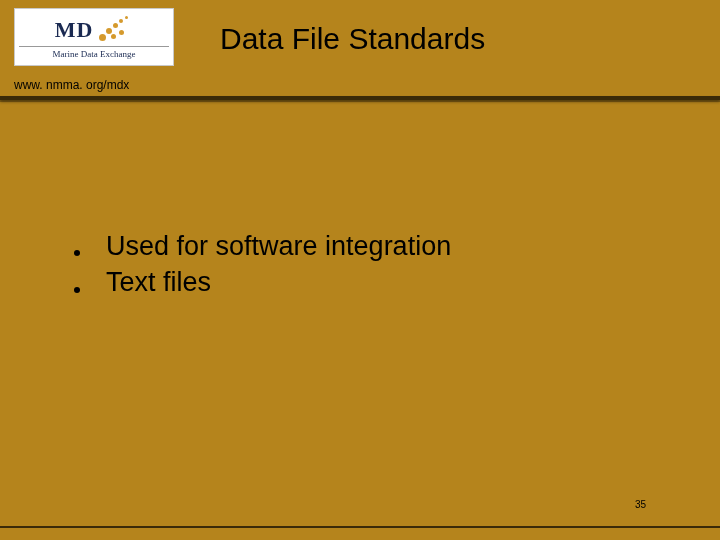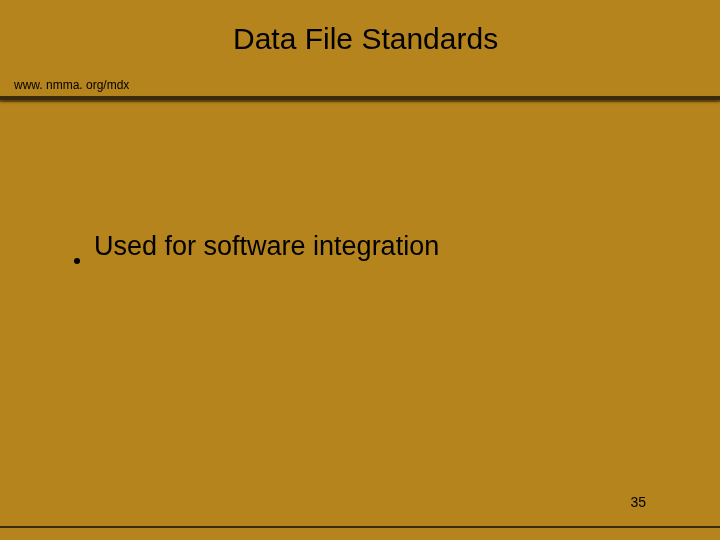--- a/index.html
+++ b/index.html
@@ -59,21 +59,21 @@
     color: #1a2a52;
     border-top: 1px solid #999;
     padding-top: 2px;
     margin-top: 2px;
     width: 100%;
     text-align: center;
     font-family: Georgia, 'Times New Roman', serif;
   }
   .title {
     position: absolute;
-    left: 233px;
+    left: 220px;
     top: 22px;
     font-size: 30px;
     color: #000;
   }
   .url {
     position: absolute;
     left: 14px;
     top: 78px;
     font-size: 12px;
     font-weight: normal;
@@ -99,63 +99,82 @@
   .body-list {
     position: absolute;
     left: 74px;
     top: 228px;
     font-size: 27px;
     color: #000;
     line-height: 1.35;
   }
   .body-list .row {
     display: flex;
-    align-items: flex-end;
-    gap: 14px;
+    align-items: center;
+    gap: 26px;
   }
   .body-list .bullet {
     width: 6px;
     height: 6px;
     background: #000;
     border-radius: 50%;
     margin-top: 14px;
     flex: 0 0 auto;
   }
   .page-num {
     position: absolute;
     right: 74px;
     bottom: 30px;
-    font-size: 14px;
+    font-size: 10px;
     color: #000;
   }
   .footer-line {
     position: absolute;
     left: 0;
     bottom: 12px;
     width: 720px;
     height: 2px;
     background: #3a2a08;
   }
 </style>
 </head>
 <body>
 
 <div class="slide">
 
+  <div class="logo-box">
+    <div class="logo-top">
+      <span class="logo-text">MD</span>
+      <span class="logo-dots">
+        <span class="dot" style="width:7px;height:7px;left:2px;top:18px"></span>
+        <span class="dot" style="width:6px;height:6px;left:9px;top:12px"></span>
+        <span class="dot" style="width:5px;height:5px;left:16px;top:7px"></span>
+        <span class="dot" style="width:4px;height:4px;left:22px;top:3px"></span>
+        <span class="dot" style="width:3px;height:3px;left:28px;top:0px"></span>
+        <span class="dot" style="width:5px;height:5px;left:14px;top:18px"></span>
+        <span class="dot" style="width:5px;height:5px;left:22px;top:14px"></span>
+      </span>
+    </div>
+    <div class="logo-sub">Marine Data Exchange</div>
+  </div>
 
   <div class="title">Data File Standards</div>
 
   <div class="url">www. nmma. org/mdx</div>
 
   <div class="divider"></div>
   <div class="divider2"></div>
 
   <div class="body-list">
     <div class="row">
       <span class="bullet"></span>
       <span>Used for software integration</span>
     </div>
+    <div class="row">
+      <span class="bullet"></span>
+      <span>Text files</span>
+    </div>
   </div>
 
   <div class="page-num">35</div>
 
   <div class="footer-line"></div>
 </div>
 
 </body></html>

